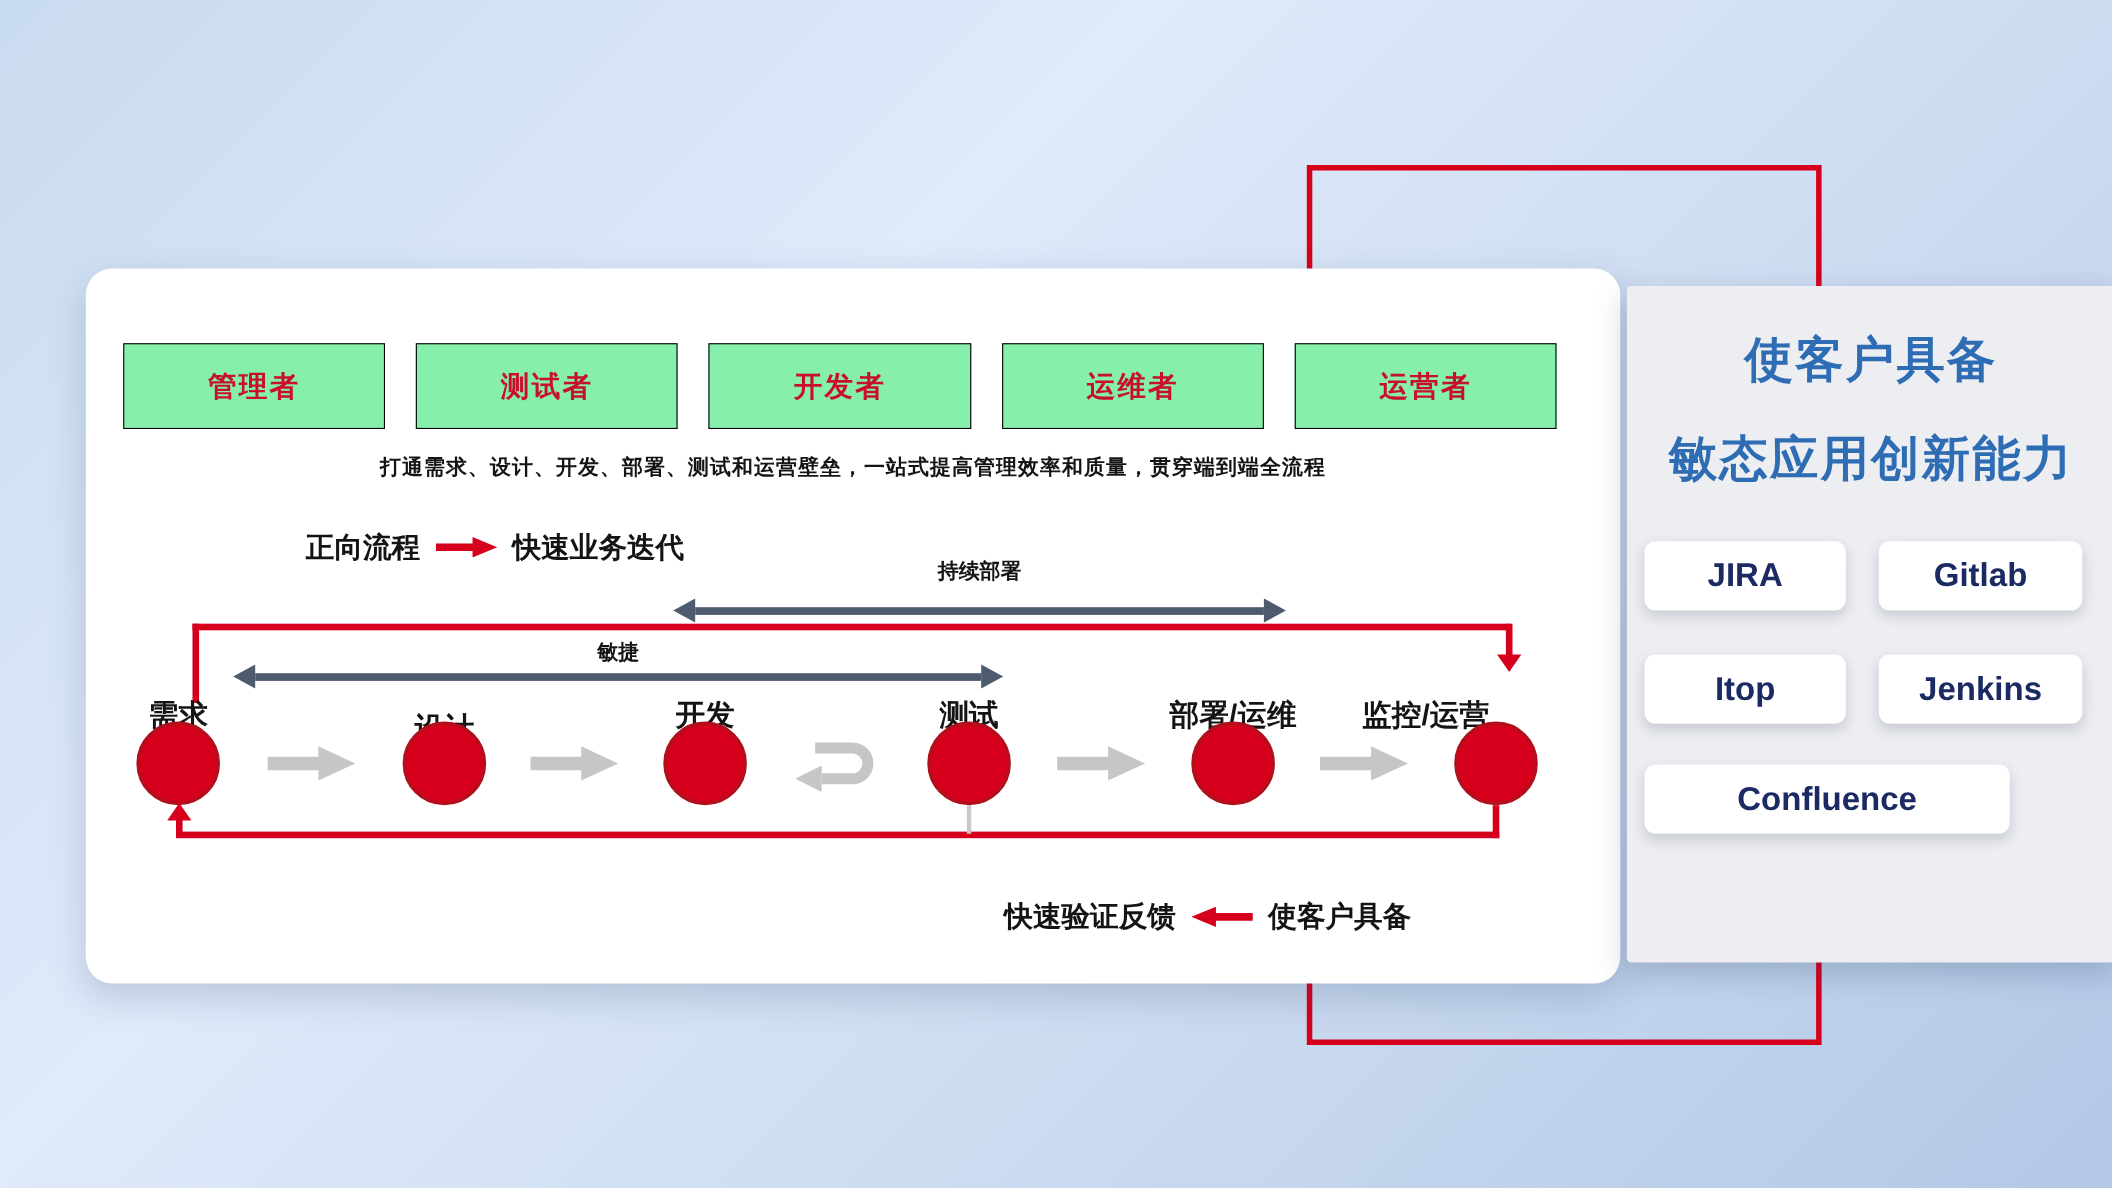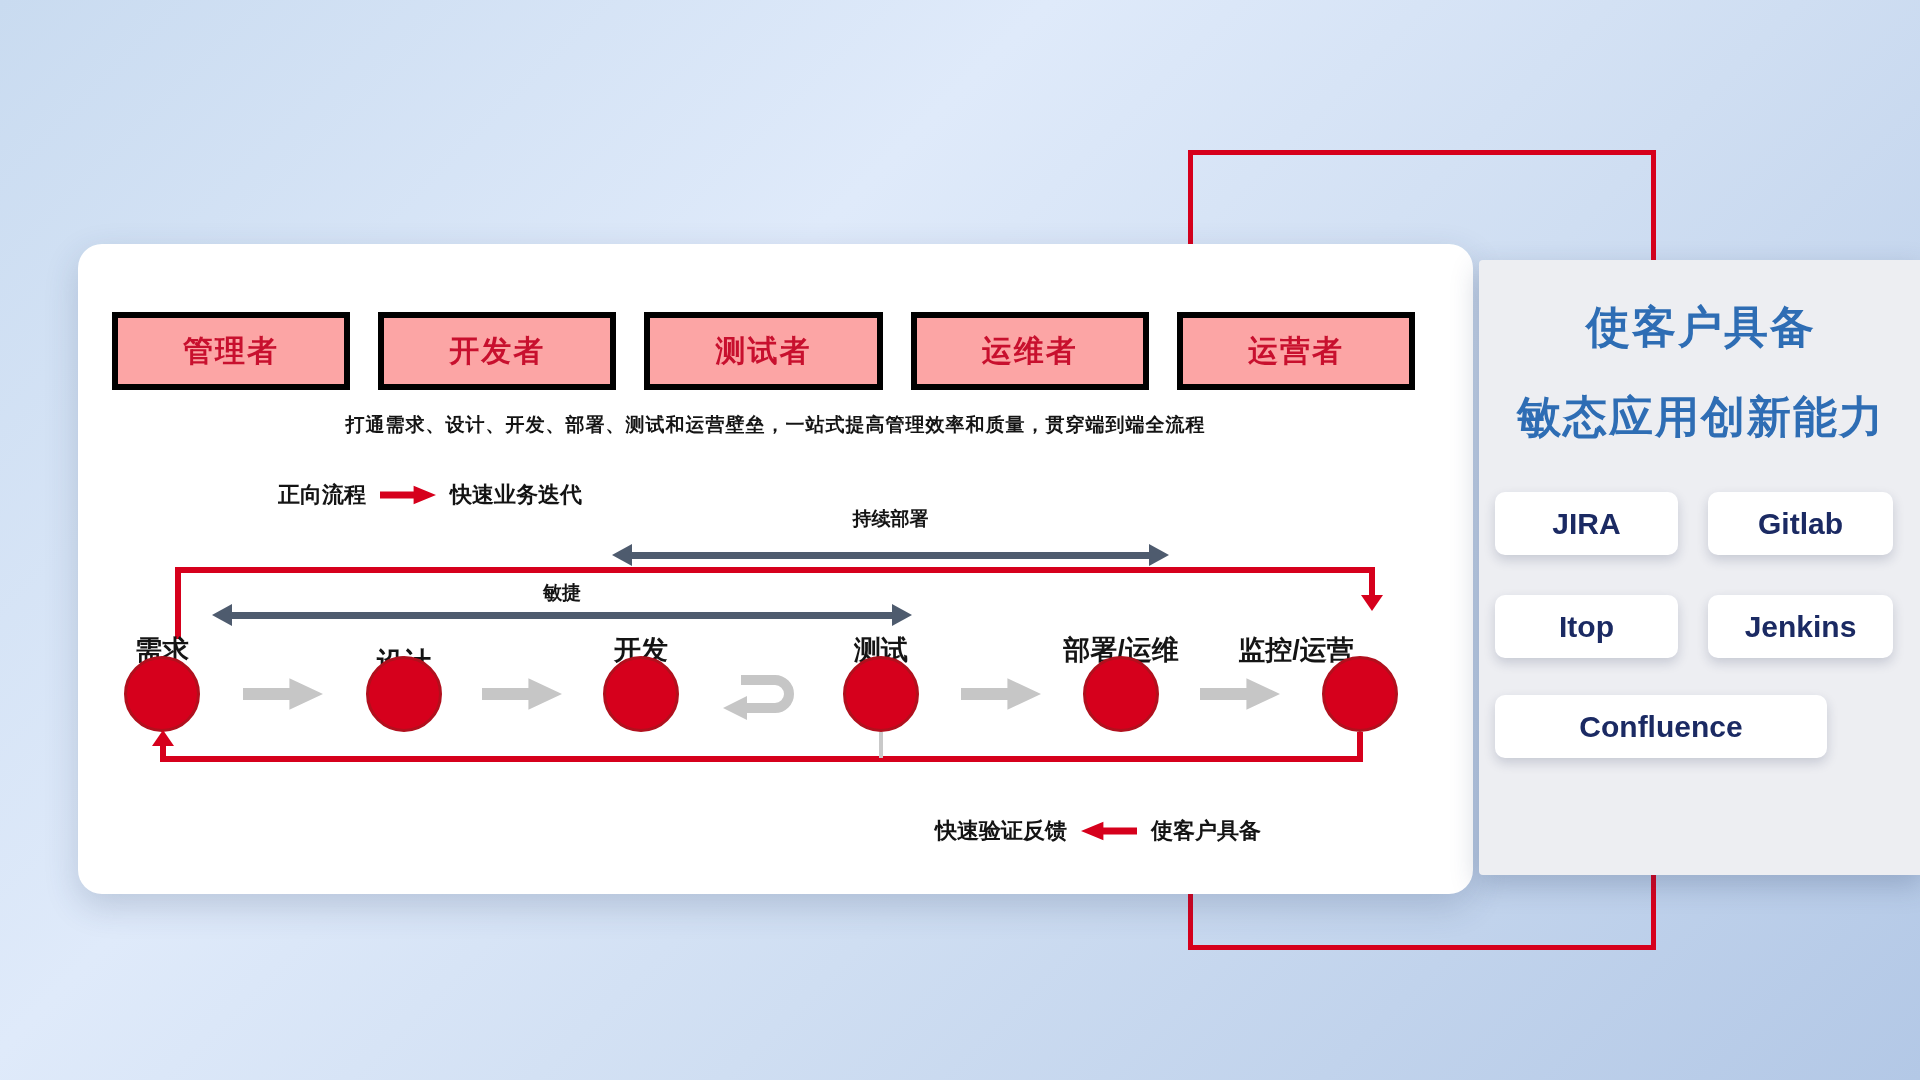--- a/index.html
+++ b/index.html
@@ -21,32 +21,32 @@
   .card {
     left:78px; top:244px; width:1395px; height:650px;
     background:#ffffff; border-radius:24px;
     box-shadow:0 12px 34px rgba(40,60,100,.20);
     z-index:2;
   }
 
   
   .roles-row { left:34px; top:68px; width:1303px; height:78px; display:flex; gap:28px; }
   .role-box {
-    flex:1; border:6px solid #000000; background:#fca5a5;
+    flex:1; border:1px solid #000000; background:#86efac;
     display:flex; align-items:center; justify-content:center;
-    color:#c8102e; font-size:30px; font-weight:bold; letter-spacing:2px;
+    color:#c8102e; font-size:26px; font-weight:bold; letter-spacing:2px;
   }
 
   .banner {
     left:0; top:168px; width:100%; text-align:center;
     font-size:19px; font-weight:bold; color:#141414; letter-spacing:1px;
   }
 
   
-  .legend-row { display:flex; align-items:center; gap:14px; font-size:22px; font-weight:bold; color:#141414; }
+  .legend-row { display:flex; align-items:center; gap:14px; font-size:26px; font-weight:bold; color:#141414; }
   .arrow-right-red {
     width:56px; height:22px; background:#d6001c;
     clip-path:polygon(0 34%,60% 34%,60% 8%,100% 50%,60% 92%,60% 66%,0 66%);
   }
   .arrow-left-red {
     width:56px; height:22px; background:#d6001c;
     clip-path:polygon(100% 34%,40% 34%,40% 8%,0 50%,40% 92%,40% 66%,100% 66%);
   }
 
   
@@ -90,22 +90,22 @@
 </style>
 </head>
 <body>
 
 <div class="abs red-frame"></div>
 
 <div class="abs card">
 
   <div class="abs roles-row">
     <div class="role-box">管理者</div>
+    <div class="role-box">测试者</div>
     <div class="role-box">开发者</div>
-    <div class="role-box">测试者</div>
     <div class="role-box">运维者</div>
     <div class="role-box">运营者</div>
   </div>
 
   <div class="abs banner">打通需求、设计、开发、部署、测试和运营壁垒，一站式提高管理效率和质量，贯穿端到端全流程</div>
 
   <div class="abs legend-row" style="left:200px; top:236px;">
     <span>正向流程</span>
     <span class="arrow-right-red"></span>
     <span>快速业务迭代</span>

